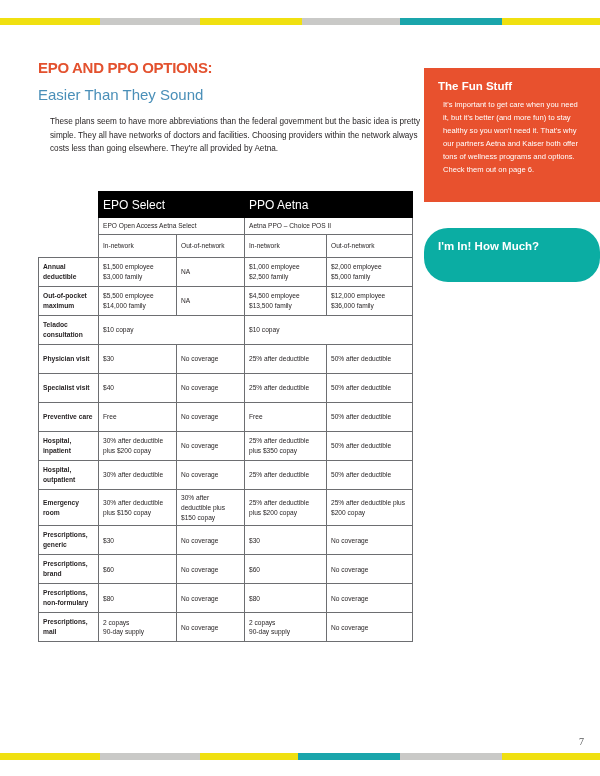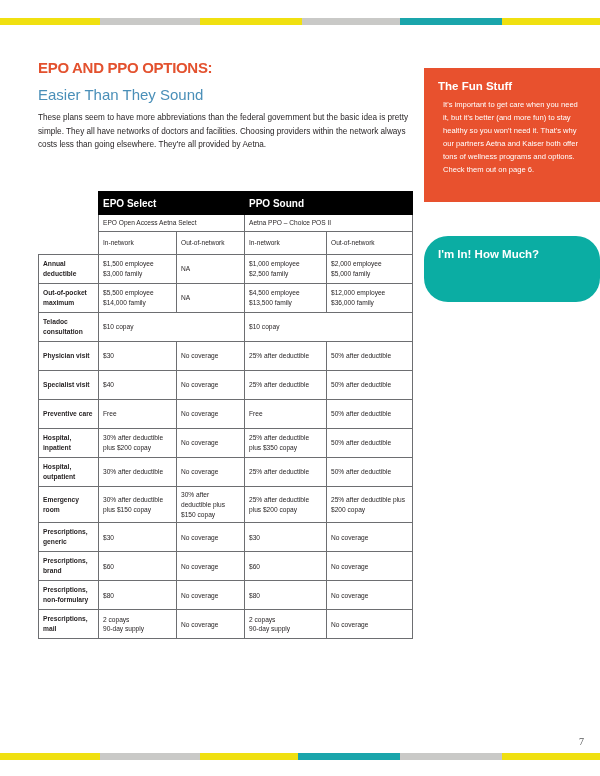--- a/index.html
+++ b/index.html
@@ -46,21 +46,21 @@
     font-size: 15px;
     font-weight: normal;
     color: #4a8fb8;
     margin: 0 0 8px 0;
     line-height: 1.1;
   }
   .intro {
     font-size: 8.2px;
     line-height: 1.65;
     color: #231f20;
-    margin: 0;
+    margin: 12px;
     width: 372px;
   }
 
   
   .plan-table {
     position: absolute;
     left: 38px;
     top: 191px;
     width: 374px;
     border-collapse: collapse;
@@ -83,22 +83,22 @@
   .col-d4      { width: 86px; }
 
   
   td.corner {
     border: none;
     background: #ffffff;
   }
   tr.hdr-black td {
     background: #000000;
     color: #ffffff;
-    font-weight: bold;
-    font-size: 10px;
+    font-weight: normal;
+    font-size: 12px;
     padding: 3.5px 4px;
     border-color: #000000;
   }
   tr.hdr-black td.corner { background: #ffffff; border: none; }
   tr.hdr-plan td { font-size: 6.6px; }
   tr.hdr-net td  { font-size: 6.6px; padding-top: 6px; padding-bottom: 6px; }
   td.rowlabel {
     font-weight: bold;
     font-size: 6.7px;
   }
@@ -107,21 +107,21 @@
   
   .side-box {
     position: absolute;
     left: 424px;
     width: 176px;
     box-sizing: border-box;
     padding: 12px 14px 14px 14px;
     color: #ffffff;
   }
   .box-fun  { top: 68px;  background: #e8512e; height: 134px; }
-  .box-cost { top: 236px; background: #0bada3; height: 66px; border-radius: 24px; }
+  .box-cost { top: 228px; background: #0bada3; height: 54px; border-radius: 24px; }
   .side-title {
     font-size: 11.5px;
     font-weight: bold;
     margin: 0 0 5px 0;
     line-height: 1.1;
   }
   .side-body {
     font-size: 7.6px;
     line-height: 1.72;
     margin: 5px;
@@ -160,21 +160,21 @@
     <col class="col-label">
       <col class="col-d1">
       <col class="col-d2">
       <col class="col-d3">
       <col class="col-d4">
   </colgroup>
   <tbody id="table-body">
       <tr class="hdr-black">
         <td class="corner"></td>
         <td colspan="2">EPO Select</td>
-        <td colspan="2">PPO Sound</td>
+        <td colspan="2">PPO Aetna</td>
       </tr>
       <tr class="hdr-plan">
         <td class="corner"></td>
         <td colspan="2">EPO Open Access Aetna Select</td>
         <td colspan="2">Aetna PPO – Choice POS II</td>
       </tr>
       <tr class="hdr-net">
         <td class="corner"></td>
         <td>In-network</td>
         <td>Out-of-network</td>

